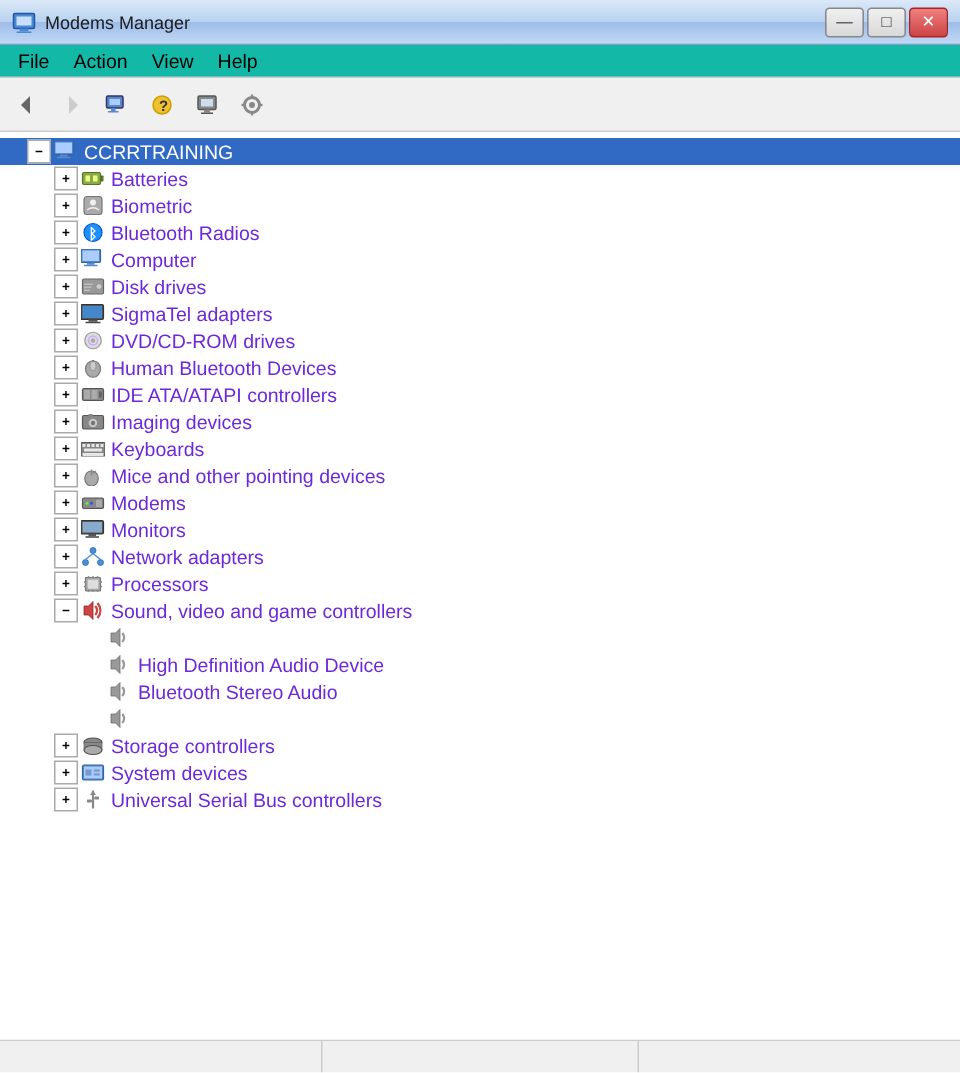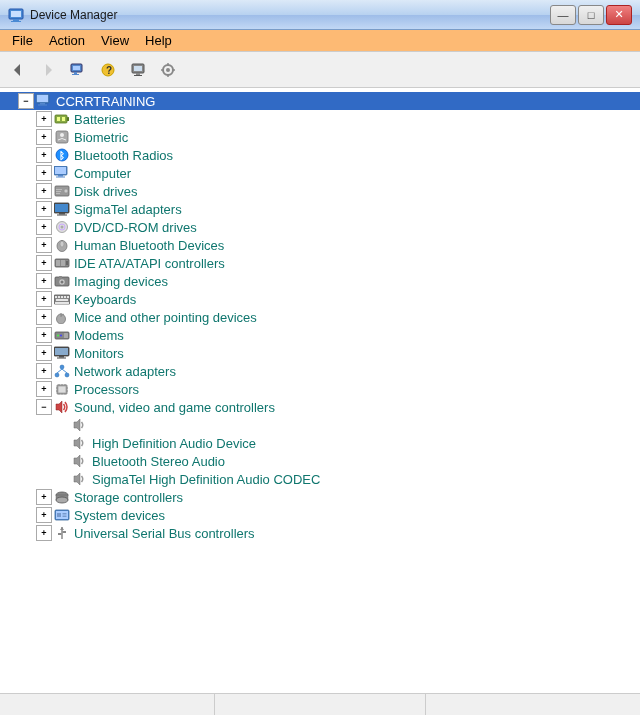--- a/index.html
+++ b/index.html
@@ -54,21 +54,21 @@
       color: #333;
     }
     .title-bar-btn.close {
       background: linear-gradient(to bottom, #f08080, #cc4444);
       color: white;
       border-color: #aa2222;
     }
 
     
     .menu-bar {
-      background: #fdba74;
+      background: #14b8a6;
       height: 22px;
       display: flex;
       align-items: center;
       padding: 0 4px;
       border-bottom: 1px solid #ccc;
     }
     .menu-item {
       padding: 2px 8px;
       cursor: pointer;
       font-size: 13px;
@@ -163,21 +163,21 @@
       height: 16px;
       margin-right: 4px;
       flex-shrink: 0;
       display: flex;
       align-items: center;
       justify-content: center;
       font-size: 12px;
     }
     .item-text {
       font-size: 13px;
-      color: #0f766e;
+      color: #6d28d9;
     }
 
     
     .status-bar {
       height: 22px;
       background: #f0f0f0;
       border-top: 1px solid #ccc;
       display: flex;
       align-items: center;
       padding: 0 4px;
@@ -197,21 +197,21 @@
 
 <div class="title-bar">
   <div class="title-bar-icon">
     <svg width="16" height="16" viewBox="0 0 16 16">
       <rect x="1" y="2" width="14" height="10" rx="1" fill="#4a8ad4" stroke="#2255aa" stroke-width="1"></rect>
       <rect x="3" y="4" width="10" height="6" fill="#c8dfff"></rect>
       <rect x="5" y="12" width="6" height="2" fill="#4a8ad4"></rect>
       <rect x="3" y="14" width="10" height="1" fill="#4a8ad4"></rect>
     </svg>
   </div>
-  <span class="title-bar-text">Device Manager</span>
+  <span class="title-bar-text">Modems Manager</span>
   <div class="title-bar-buttons">
     <div class="title-bar-btn">—</div>
     <div class="title-bar-btn">□</div>
     <div class="title-bar-btn close">✕</div>
   </div>
 </div>
 
 <div class="menu-bar">
   <div class="menu-item">File</div>
   <div class="menu-item">Action</div>
@@ -588,21 +588,20 @@
       <div class="indent"></div>
       <div class="indent"></div>
       <div class="indent"></div>
       <div class="expander-placeholder"></div>
       <div class="item-icon">
         <svg width="16" height="14" viewBox="0 0 16 14">
           <polygon points="2,4 5,4 8,1 8,13 5,10 2,10" fill="#999" stroke="#666" stroke-width="0.5"></polygon>
           <path d="M9.5,4 Q12,7 9.5,10" stroke="#999" stroke-width="1.5" fill="none"></path>
         </svg>
       </div>
-      <span class="item-text">SigmaTel High Definition Audio CODEC</span>
     </div>
 
     <div class="tree-item">
       <div class="indent"></div>
       <div class="indent"></div>
       <div class="expander">+</div>
       <div class="item-icon">
         <svg width="16" height="14" viewBox="0 0 16 14">
           <ellipse cx="8" cy="5" rx="6" ry="3" fill="#888" stroke="#555" stroke-width="0.8"></ellipse>
           <rect x="2" y="5" width="12" height="5" fill="#888" stroke="#555" stroke-width="0.4"></rect>

